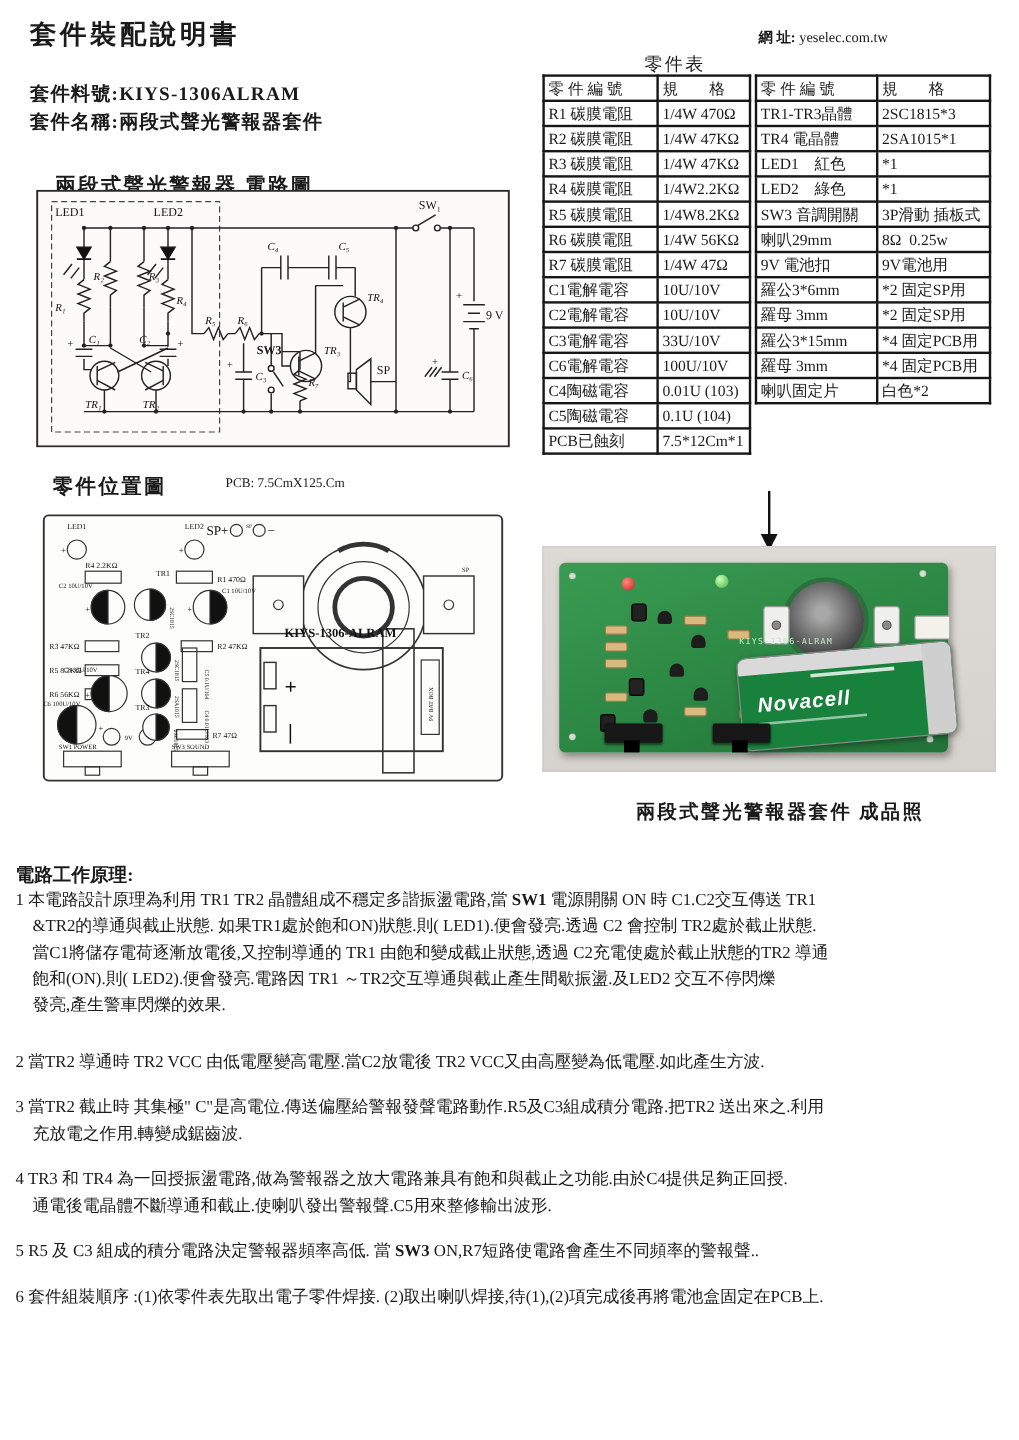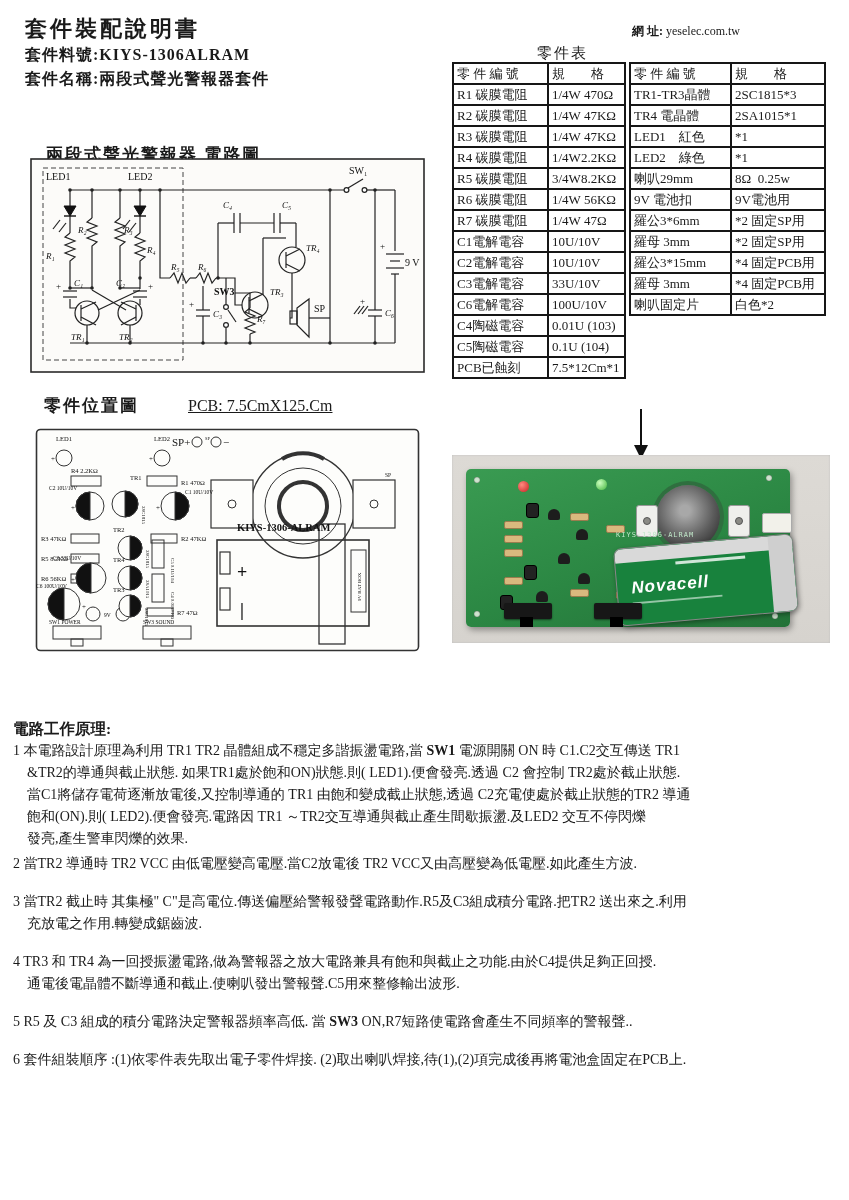--- a/index.html
+++ b/index.html
@@ -1,33 +1,33 @@
 <!DOCTYPE html>
 <html><head>
 <meta charset="utf-8">
 <style>
   html,body{margin:0;padding:0;background:#e9e9e9;}
   .page{position:relative;width:849px;height:1200px;background:#ffffff;margin:0 auto;
         font-family:"Liberation Serif","DejaVu Serif",serif;color:#1a1a1a;overflow:hidden;}
   .abs{position:absolute;}
   .doc-title{font-size:22px;font-weight:bold;letter-spacing:3px;}
-  .doc-sub{font-size:16px;font-weight:bold;letter-spacing:1px;}
+  .doc-sub{font-size:16px;font-weight:bold;letter-spacing:1px;margin-top:23px;}
   .website{font-size:12px;}
   .website .cjk{font-weight:bold;}
   .tbl-title{font-size:15px;letter-spacing:2px;}
   table.parts{border-collapse:collapse;table-layout:fixed;background:#fff;}
   table.parts th,table.parts td{border:2px solid #161616;font-size:13px;font-weight:normal;
         height:19px;line-height:19px;padding:0 3px;text-align:left;white-space:pre;overflow:hidden;}
   .sec-title{font-size:17px;font-weight:bold;letter-spacing:2px;}
-  .pcb-size{font-size:16px;text-decoration:underline;}
+  .pcb-size{font-size:11px;}
   .caption{font-size:16px;font-weight:bold;letter-spacing:2px;text-align:center;}
   .expl-head{font-size:15.5px;font-weight:bold;}
   .expl{width:832px;font-size:14px;line-height:22px;}
   .para{white-space:pre-line;padding-left:14px;text-indent:-14px;margin:0 0 16px 0;}
-  .para:first-child{margin-bottom:3px;}
+  .para:first-child{margin-bottom:25px;}
   svg text{font-family:"Liberation Serif","DejaVu Serif",serif;}
   .ref{font-style:italic;}
   
   .photo{background:linear-gradient(180deg,#dddad5,#d6d3ce);box-shadow:0 0 2px #bbb inset;}
   .pcb{position:absolute;left:14px;top:14px;width:324px;height:158px;border-radius:5px;
        background:linear-gradient(160deg,#3a9b52 0%,#2b8743 55%,#237238 100%);
        box-shadow:2px 3px 6px rgba(0,0,0,.35);}
   .hole{position:absolute;width:6px;height:6px;border-radius:50%;background:#cfe4cf;box-shadow:0 0 1px #222 inset;}
   .res{position:absolute;width:17px;height:6px;background:#d9b97e;border:1px solid #9a7d4e;border-radius:2px;}
   .trn{position:absolute;width:12px;height:11px;background:#1d1d1d;border-radius:6px 6px 2px 2px;}
@@ -84,21 +84,21 @@
         <tr>
           <td>R3 碳膜電阻</td>
           <td>1/4W 47KΩ</td>
         </tr>
         <tr>
           <td>R4 碳膜電阻</td>
           <td>1/4W2.2KΩ</td>
         </tr>
         <tr>
           <td>R5 碳膜電阻</td>
-          <td>3/4W8.2KΩ</td>
+          <td>1/4W8.2KΩ</td>
         </tr>
         <tr>
           <td>R6 碳膜電阻</td>
           <td>1/4W 56KΩ</td>
         </tr>
         <tr>
           <td>R7 碳膜電阻</td>
           <td>1/4W 47Ω</td>
         </tr>
         <tr>
@@ -148,20 +148,24 @@
           <td>TR4 電晶體</td>
           <td>2SA1015*1</td>
         </tr>
         <tr>
           <td>LED1　紅色</td>
           <td>*1</td>
         </tr>
         <tr>
           <td>LED2　綠色</td>
           <td>*1</td>
+        </tr>
+        <tr>
+          <td>SW3 音調開關</td>
+          <td>3P滑動 插板式</td>
         </tr>
         <tr>
           <td>喇叭29mm</td>
           <td>8Ω  0.25w</td>
         </tr>
         <tr>
           <td>9V 電池扣</td>
           <td>9V電池用</td>
         </tr>
         <tr>
@@ -515,20 +519,21 @@
       </div>
       <div class="sw" style="left:38px;top:134px;">
           <div class="knob"></div>
         </div>
       <div class="sw" style="left:128px;top:134px;">
           <div class="knob"></div>
         </div>
     </div>
   </div>
 
+  <div class="abs caption" style="left:470px;top:667px;width:360px;">兩段式聲光警報器套件 成品照</div>
 
   <div class="abs expl-head" style="left:13px;top:719px;">電路工作原理:</div>
   <div class="abs expl" style="left:13px;top:740px;">
     <p class="para">1 本電路設計原理為利用 TR1 TR2 晶體組成不穩定多諧振盪電路,當 <b>SW1</b> 電源開關  ON 時 C1.C2交互傳送 TR1
 &amp;TR2的導通與截止狀態. 如果TR1處於飽和ON)狀態.則( LED1).便會發亮.透過 C2 會控制  TR2處於截止狀態.
 當C1將儲存電荷逐漸放電後,又控制導通的 TR1 由飽和變成截止狀態,透過 C2充電使處於截止狀態的TR2 導通
 飽和(ON).則( LED2).便會發亮.電路因 TR1 ～TR2交互導通與截止產生間歇振盪.及LED2 交互不停閃爍
 發亮,產生警車閃爍的效果.</p>
     <p class="para">2 當TR2 導通時 TR2 VCC 由低電壓變高電壓.當C2放電後 TR2 VCC又由高壓變為低電壓.如此產生方波.</p>
     <p class="para">3 當TR2 截止時 其集極" C"是高電位.傳送偏壓給警報發聲電路動作.R5及C3組成積分電路.把TR2 送出來之.利用

